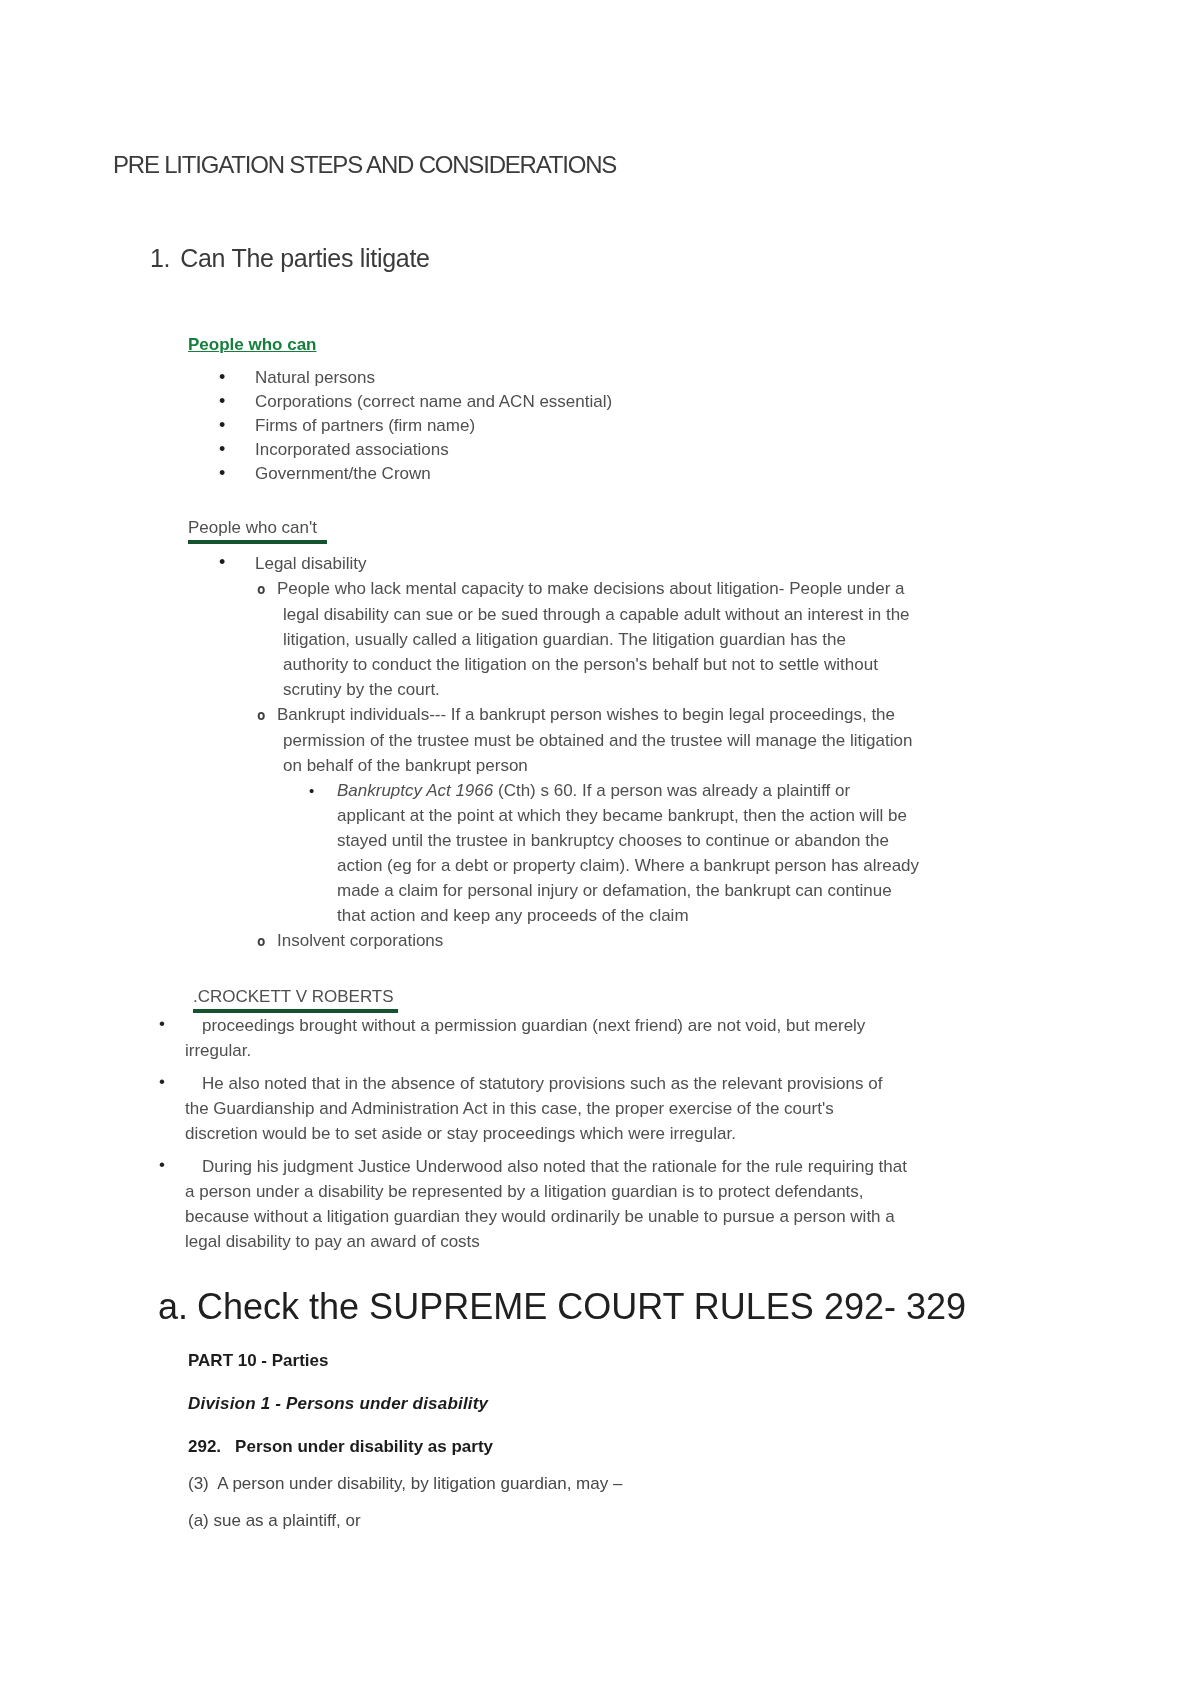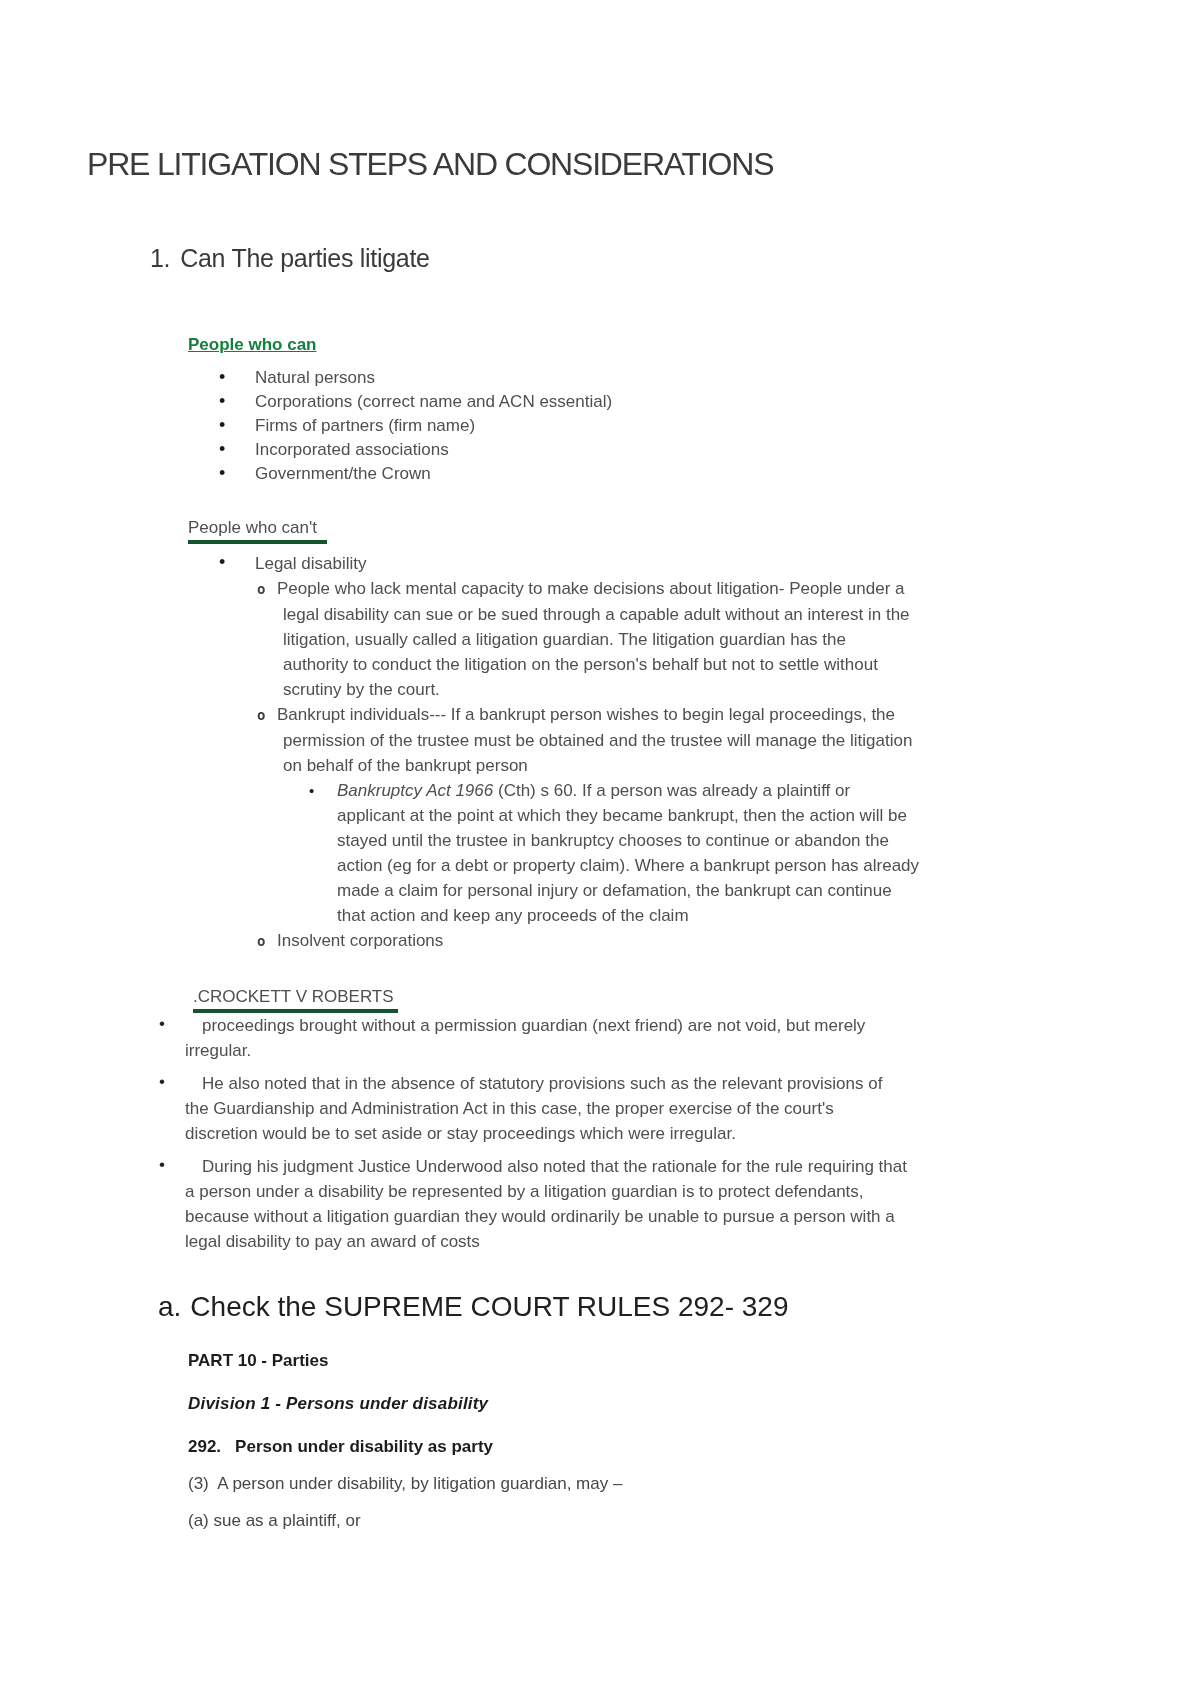--- a/index.html
+++ b/index.html
@@ -8,22 +8,22 @@
     width:1200px;height:1698px;
     box-sizing:border-box;
     background:#ffffff;
     overflow:hidden;
     padding:141px 165px 0 0;
     font-family:"Liberation Sans","DejaVu Sans",sans-serif;
     font-size:17px;line-height:25px;
     color:#4f4f4f;
   }
   .title{
-    margin-left:87px;
-    font-size:32px;line-height:47px;
+    margin-left:113px;
+    font-size:24px;line-height:47px;
     letter-spacing:-1.2px;
     color:#3b3b3b;
   }
   .h1{
     margin:49px 0 0 150px;
     font-size:25px;line-height:42px;
     letter-spacing:-0.3px;
     color:#3a3a3a;
     white-space:nowrap;
   }
@@ -68,21 +68,21 @@
   .case-heading{margin:30px 0 0 193px;line-height:25px;color:#4f4f4f;}
   .case-heading .u{padding-right:4px;}
   .case-li{position:relative;padding-left:185px;margin-bottom:8px;}
   .case-li .dotc{
     position:absolute;left:159px;top:-2px;
     color:#222222;font-size:17px;
   }
   .case-text{white-space:pre-line;text-indent:17px;line-height:25px;}
   .h2{
     margin:34px 0 0 158px;
-    font-size:28px;line-height:38px;
+    font-size:36px;line-height:38px;
     color:#202020;
     white-space:nowrap;
   }
   .h2text{margin-left:9px;}
   .part{
     margin:24px 0 0 188px;
     font-weight:bold;color:#1c1c1c;line-height:22px;
   }
   .division{
     margin:21px 0 0 188px;

